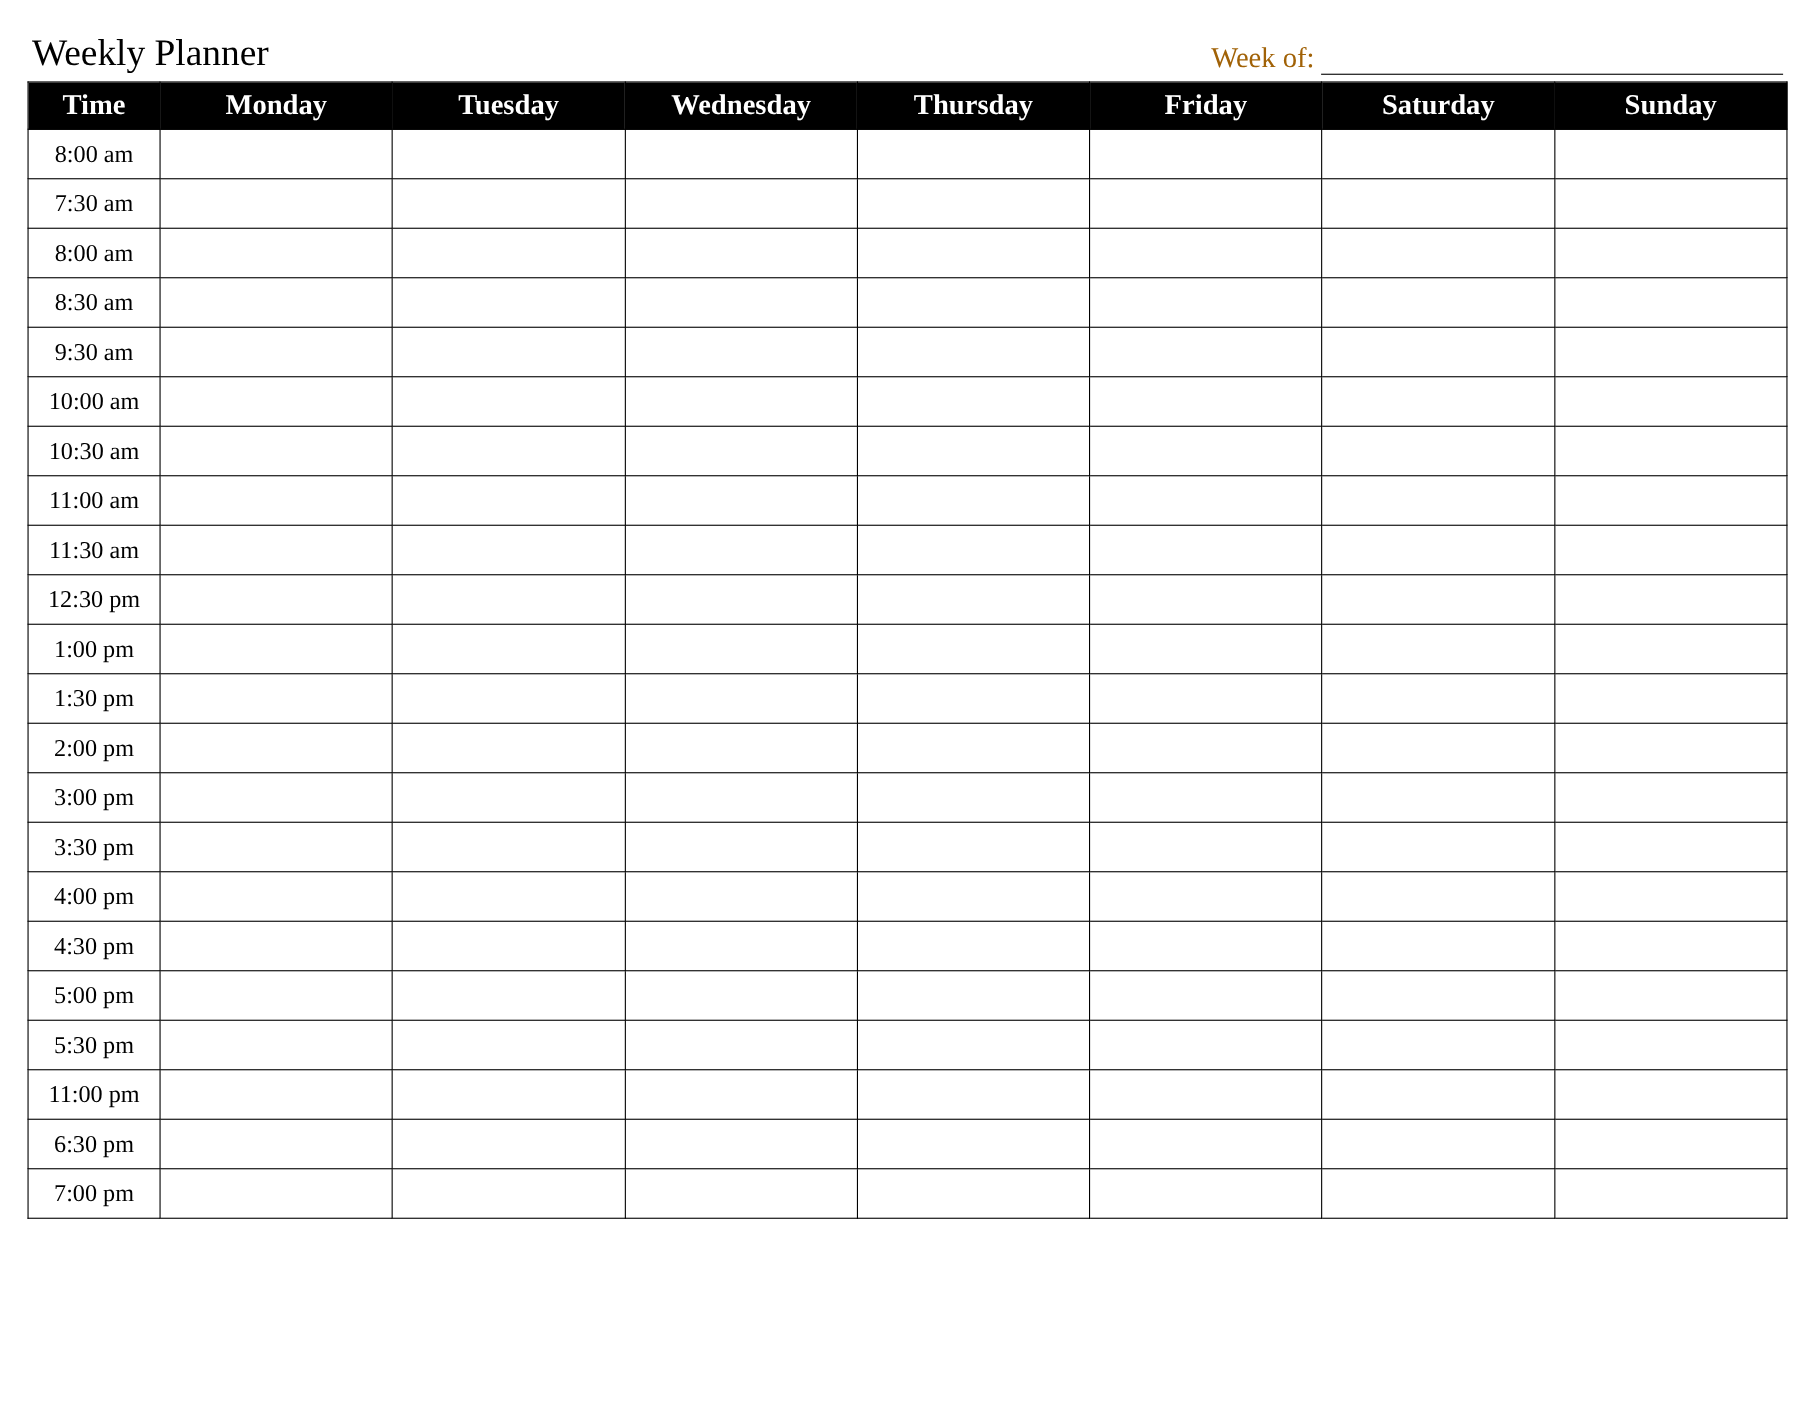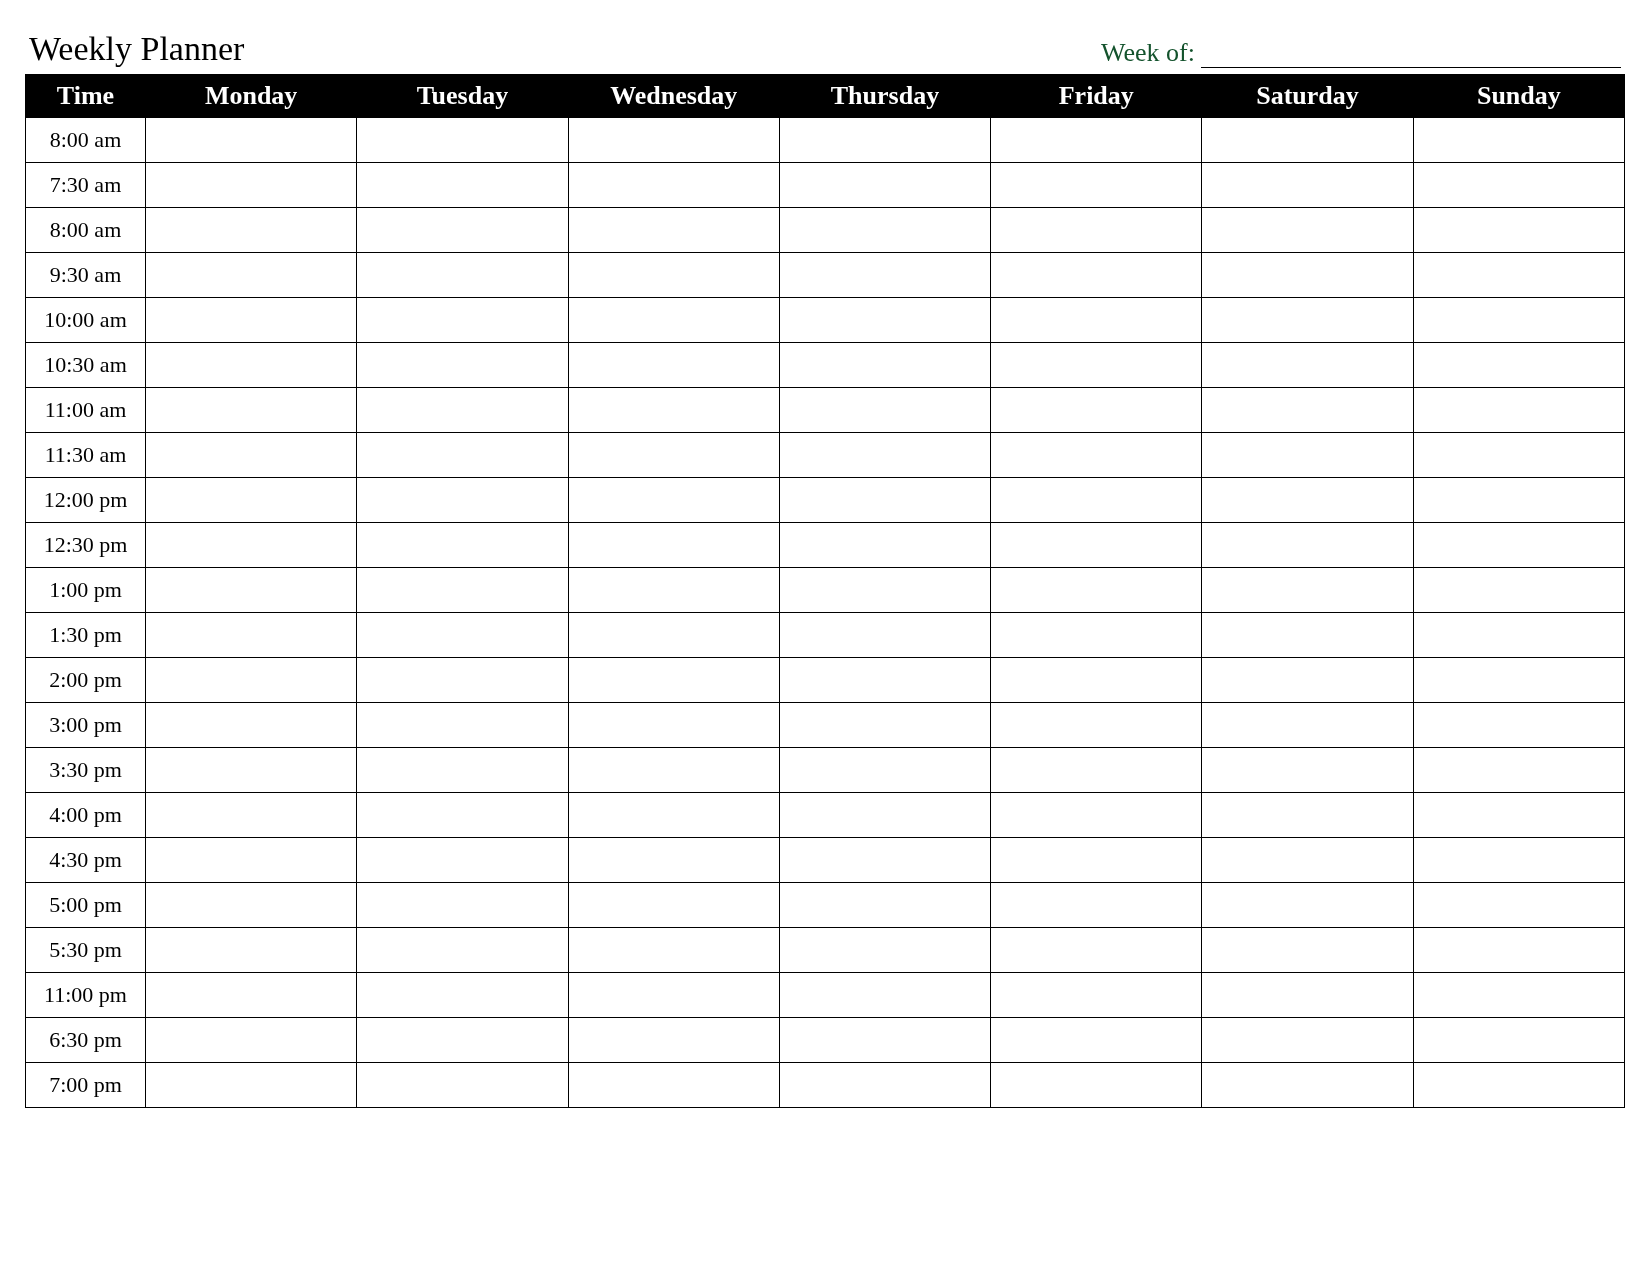--- a/index.html
+++ b/index.html
@@ -20,21 +20,21 @@
   }
   .title {
     font-size: 34px;
     font-weight: normal;
     color: #000;
   }
   .week-of-wrap {
     display: flex;
     align-items: flex-end;
     font-size: 26px;
-    color: #14532d;
+    color: #a16207;
     text-align: right;
   }
   .week-of-line {
     display: inline-block;
     border-bottom: 1.5px solid #000;
     min-width: 420px;
     height: 26px;
     margin-left: 6px;
   }
   table.planner {
@@ -114,20 +114,30 @@
         <td class="time-cell">8:00 am</td>
         <td></td>
         <td></td>
         <td></td>
         <td></td>
         <td></td>
         <td></td>
         <td></td>
       </tr>
       <tr>
+        <td class="time-cell">8:30 am</td>
+        <td></td>
+        <td></td>
+        <td></td>
+        <td></td>
+        <td></td>
+        <td></td>
+        <td></td>
+      </tr>
+      <tr>
         <td class="time-cell">9:30 am</td>
         <td></td>
         <td></td>
         <td></td>
         <td></td>
         <td></td>
         <td></td>
         <td></td>
       </tr>
       <tr>
@@ -155,30 +165,20 @@
         <td></td>
         <td></td>
         <td></td>
         <td></td>
         <td></td>
         <td></td>
         <td></td>
       </tr>
       <tr>
         <td class="time-cell">11:30 am</td>
-        <td></td>
-        <td></td>
-        <td></td>
-        <td></td>
-        <td></td>
-        <td></td>
-        <td></td>
-      </tr>
-      <tr>
-        <td class="time-cell">12:00 pm</td>
         <td></td>
         <td></td>
         <td></td>
         <td></td>
         <td></td>
         <td></td>
         <td></td>
       </tr>
       <tr>
         <td class="time-cell">12:30 pm</td>

